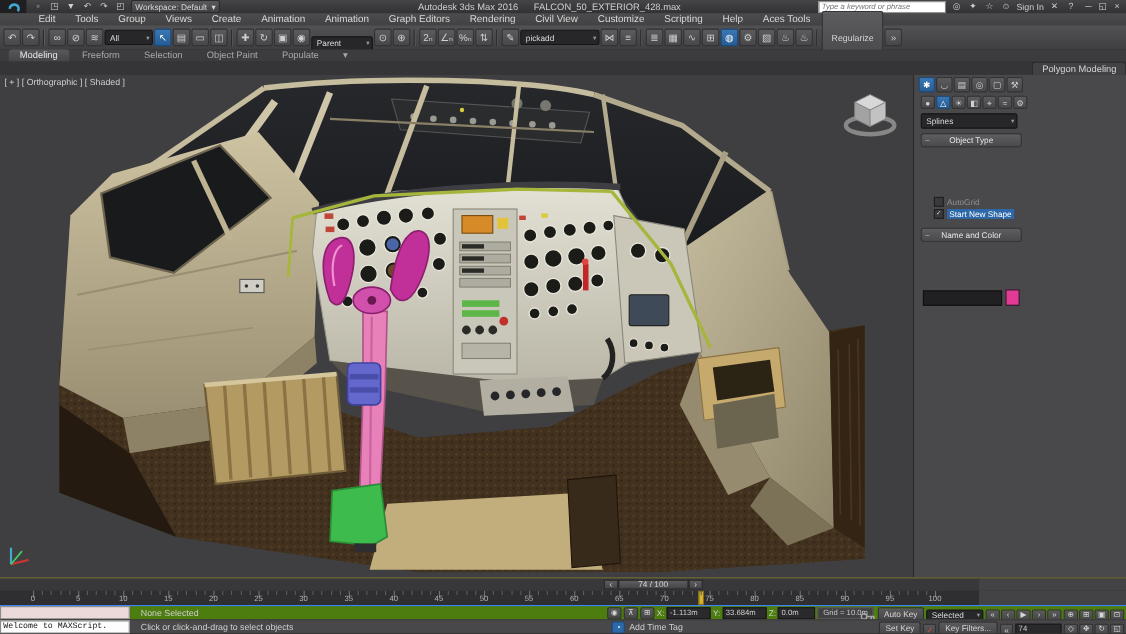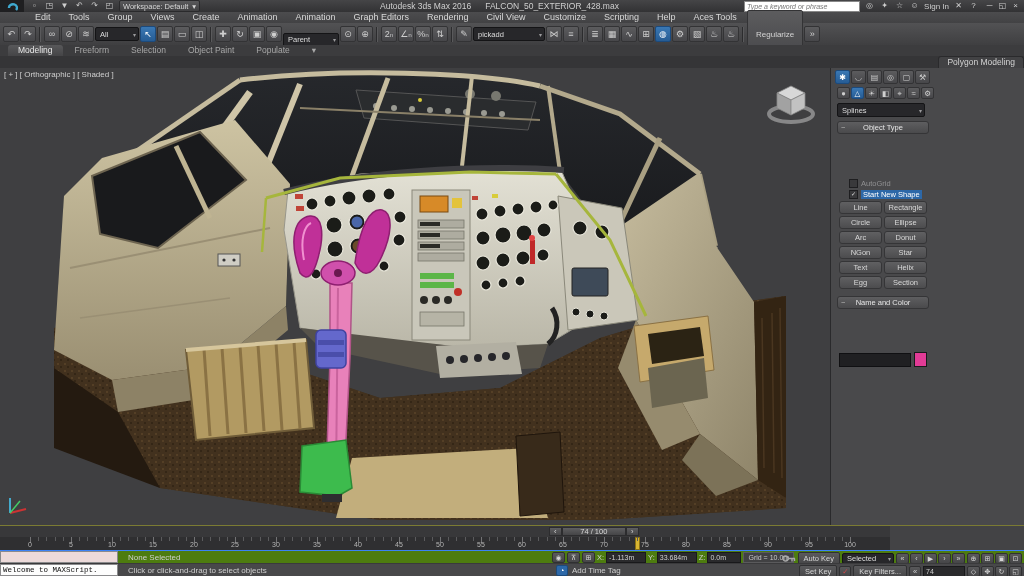--- a/index.html
+++ b/index.html
@@ -103,21 +103,21 @@
                   box-sizing:border-box;color:#111;font-family:"Liberation Mono","DejaVu Sans Mono",monospace;
                   font-size:7.5px;line-height:10px;padding-left:2px;}
   .sbtext{position:absolute;left:128px;top:2px;font-size:8px;color:#cfcfcf;}
   #coords{position:absolute;left:552px;top:1px;display:flex;align-items:center;gap:2px;font-size:7.5px;}
   .cfield{width:34px;height:9px;background:#2a2a2c;border:1px solid #19191b;color:#d0d0d0;font-size:7px;
           line-height:9px;padding:0 2px;}
   .cgrid{height:9px;border:1px solid #5a5a5c;background:#414143;color:#c8c8c8;font-size:7px;line-height:9px;padding:0 4px;}
   .miniico{width:12px;height:11px;line-height:10px;text-align:center;font-size:7.5px;color:#cfcfcf;
            background:linear-gradient(#58585a,#454547);border:1px solid #303032;border-radius:2px;box-sizing:border-box;}
   .miniico.blue{background:#2d68a8;border-color:#1c4a7c;color:#fff;}
-  .rightclu{position:absolute;right:2px;top:1px;display:flex;align-items:center;gap:2px;}
+  .rightclu{position:absolute;right:2px;top:1px;display:flex;align-items:flex-end;gap:2px;}
   .skbtn{height:11px;line-height:11px;padding:0 5px;font-size:7.5px;color:#d6d6d6;
          background:linear-gradient(#5a5a5c,#464648);border:1px solid #303032;border-radius:2px;}
   .pbtn{width:13px;height:11px;line-height:10px;text-align:center;font-size:7px;color:#d6d6d6;
         background:linear-gradient(#5a5a5c,#464648);border:1px solid #303032;border-radius:2px;box-sizing:border-box;}
   #addtag{position:absolute;left:556px;top:1px;display:flex;align-items:center;gap:4px;font-size:8px;color:#cfcfcf;}
   #framefield{width:36px;height:9px;background:#2a2a2c;border:1px solid #19191b;color:#d0d0d0;font-size:7px;line-height:9px;padding:0 2px;}
 </style>
 </head>
 <body>
 
@@ -526,34 +526,20 @@
           <span>Object Type</span>
         </div>
         <div class="r-body">
           <div class="cbrow">
             <span class="cb"></span>
             <span class="lbl-dim">AutoGrid</span>
           </div>
           <div class="cbrow">
             <span class="cb">✓</span>
             <span class="lbl-sel">Start New Shape</span>
-          </div>
-          <div class="ot-grid">
-            <div class="ot-btn">Line</div>
-            <div class="ot-btn">Rectangle</div>
-            <div class="ot-btn">Circle</div>
-            <div class="ot-btn">Ellipse</div>
-            <div class="ot-btn">Arc</div>
-            <div class="ot-btn">Donut</div>
-            <div class="ot-btn">NGon</div>
-            <div class="ot-btn">Star</div>
-            <div class="ot-btn">Text</div>
-            <div class="ot-btn">Helix</div>
-            <div class="ot-btn">Egg</div>
-            <div class="ot-btn">Section</div>
           </div>
         </div>
       </div>
 
       <div class="rollout">
         <div class="r-title">
           <span class="r-ind">−</span>
           <span>Name and Color</span>
         </div>
         <div class="r-body">

